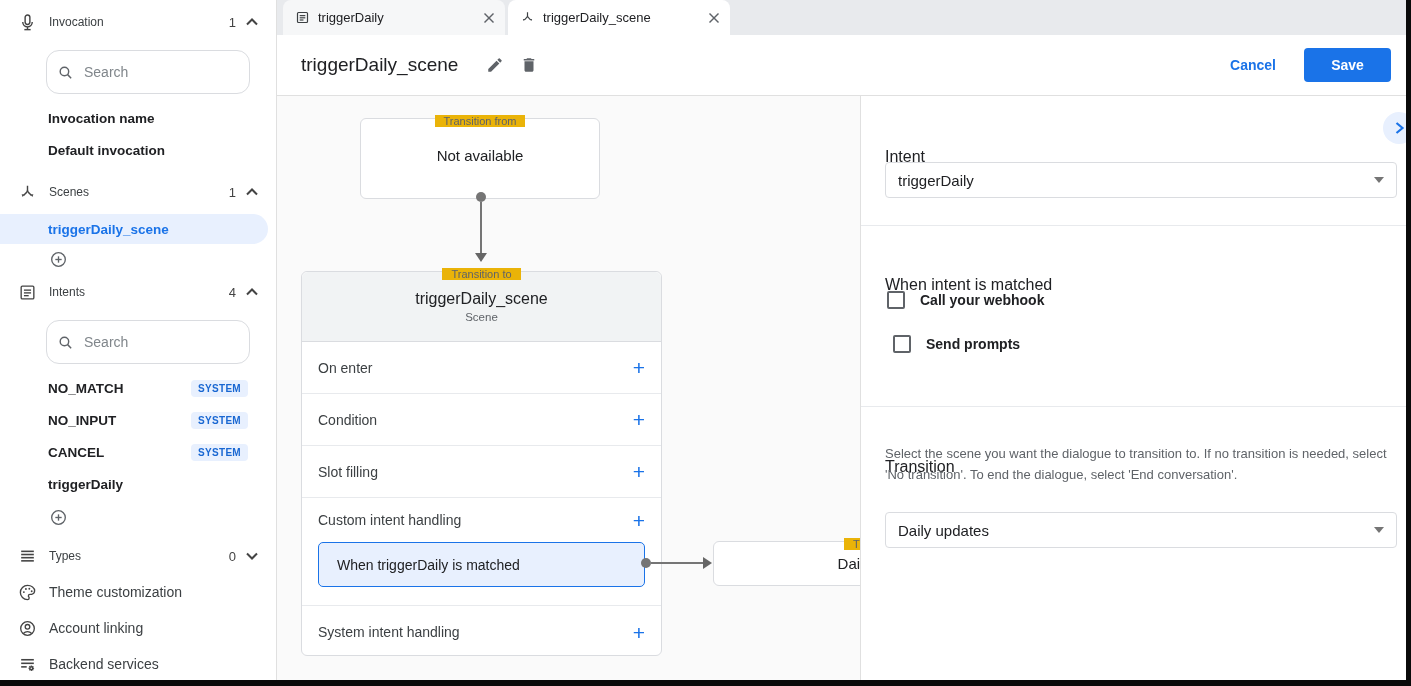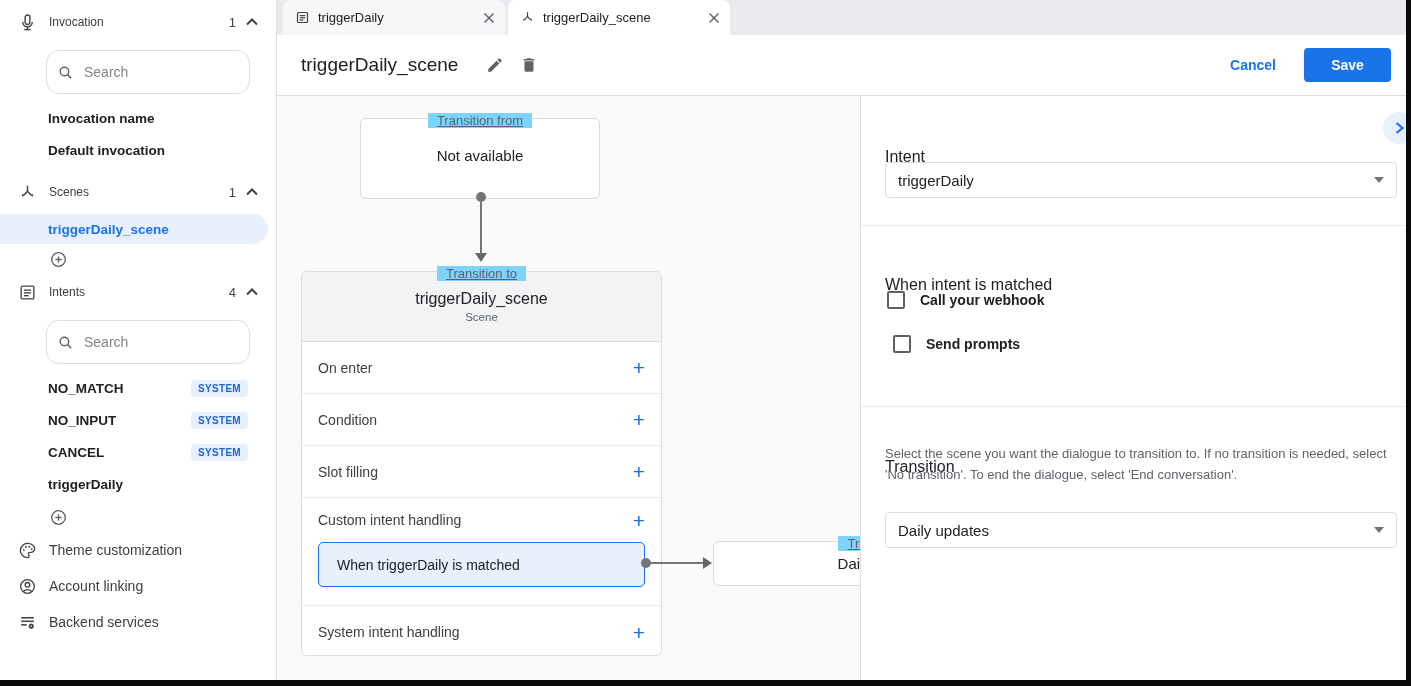--- a/index.html
+++ b/index.html
@@ -46,21 +46,21 @@
   .hicon { width:34px; height:34px; display:flex; align-items:center; justify-content:center;
     border-radius:50%; cursor:pointer; }
   .btn-cancel { margin-left:auto; color:#1a73e8; font-size:14px; font-weight:600; padding:8px 16px;
     border:none; background:transparent; cursor:pointer; font-family:inherit; }
   .btn-save { margin-left:12px; background:#1a73e8; color:#fff; font-size:14px; font-weight:600;
     border:none; border-radius:4px; width:87px; height:34px; cursor:pointer; font-family:inherit; }
 
   
   .canvas { position:absolute; left:277px; top:96px; width:583px; height:584px; background:#fafafa; overflow:hidden; }
   .legend { position:absolute; top:-8px; left:0; right:0; text-align:center; pointer-events:none; }
-  .legend span { font-size:13px; color:#5f6368; background:#7dd3fc; padding:0 9px;text-decoration:underline; }
+  .legend span { font-size:11px; color:#5f6368; background:#eab308; padding:0 9px; }
   .tfrom { position:absolute; left:83px; top:22px; width:240px; height:81px; background:#fff;
     border:1px solid #dadce0; border-radius:6px; display:flex; align-items:center; justify-content:center; }
   .tfrom .val { font-size:15px; color:#202124; margin-top:-6px; }
   .dot { position:absolute; width:10px; height:10px; border-radius:50%; background:#757575; }
   .vline { position:absolute; width:1.5px; background:#757575; }
   .hline { position:absolute; height:1.5px; background:#757575; }
   .arr-down { position:absolute; width:0; height:0; border-left:6px solid transparent;
     border-right:6px solid transparent; border-top:9px solid #666; }
   .arr-right { position:absolute; width:0; height:0; border-top:6px solid transparent;
     border-bottom:6px solid transparent; border-left:9px solid #666; }
@@ -240,20 +240,39 @@
           <svg width="19" height="19" viewBox="0 0 24 24">
             <g fill="none" stroke="#5f6368" stroke-width="1.7">
               <circle cx="12" cy="12" r="8.6"></circle>
               <line x1="12" y1="8" x2="12" y2="16"></line>
               <line x1="8" y1="12" x2="16" y2="12"></line>
             </g>
           </svg>
         </span>
     </div>
 
+    <div class="side-row h36 mt6">
+      <span>
+        <svg width="19" height="19" viewBox="0 0 24 24">
+            <g stroke="#444" stroke-width="2">
+              <line x1="4" y1="5.5" x2="20" y2="5.5"></line>
+              <line x1="4" y1="9.5" x2="20" y2="9.5"></line>
+              <line x1="4" y1="13.5" x2="20" y2="13.5"></line>
+              <line x1="4" y1="17.5" x2="20" y2="17.5"></line>
+            </g>
+          </svg>
+      </span>
+      <span class="lbl">Types</span>
+      <span class="cnt">0</span>
+      <span>
+          <svg width="12" height="8" viewBox="0 0 12 8">
+            <polyline points="1,1.5 6,6.5 11,1.5" fill="none" stroke="#444" stroke-width="2"></polyline>
+          </svg>
+        </span>
+    </div>
 
     <div class="side-link">
       <span>
         <svg width="19" height="19" viewBox="0 0 24 24">
             <path d="M12 3a9 9 0 0 0 0 18c1.2 0 2.1-.9 2.1-2.1 0-.5-.2-1-.5-1.4-.3-.4-.5-.8-.5-1.2 0-1.1.9-2 2-2h2.3A4.6 4.6 0 0 0 21 9.9C21 6 17 3 12 3z" fill="none" stroke="#444" stroke-width="1.7"></path>
             <circle cx="7.4" cy="11.5" r="1.2" fill="#444"></circle>
             <circle cx="10" cy="7.6" r="1.2" fill="#444"></circle>
             <circle cx="14.3" cy="7.2" r="1.2" fill="#444"></circle>
             <circle cx="17.3" cy="10.5" r="1.2" fill="#444"></circle>
           </svg>

